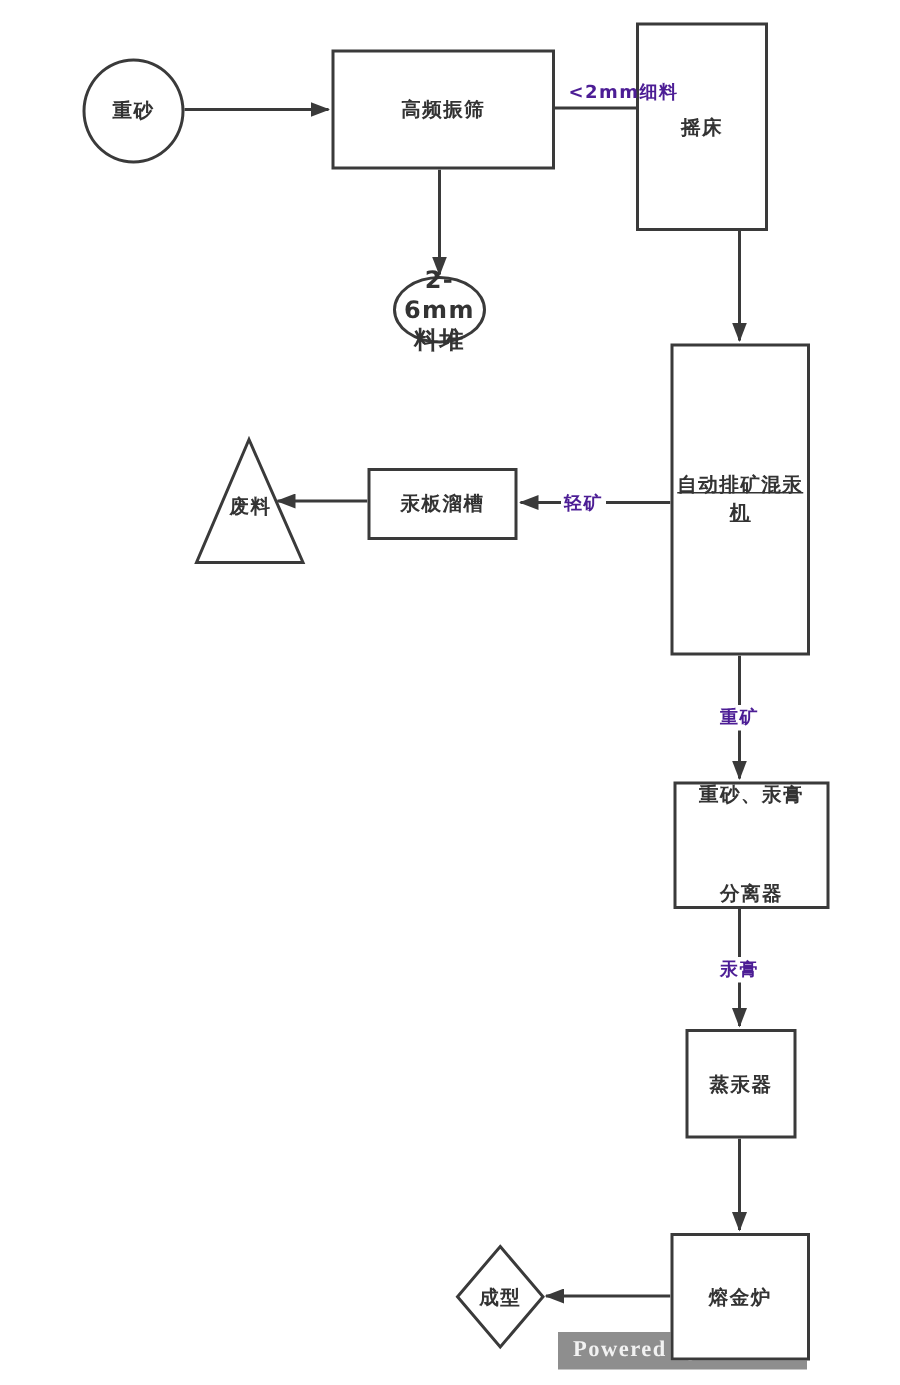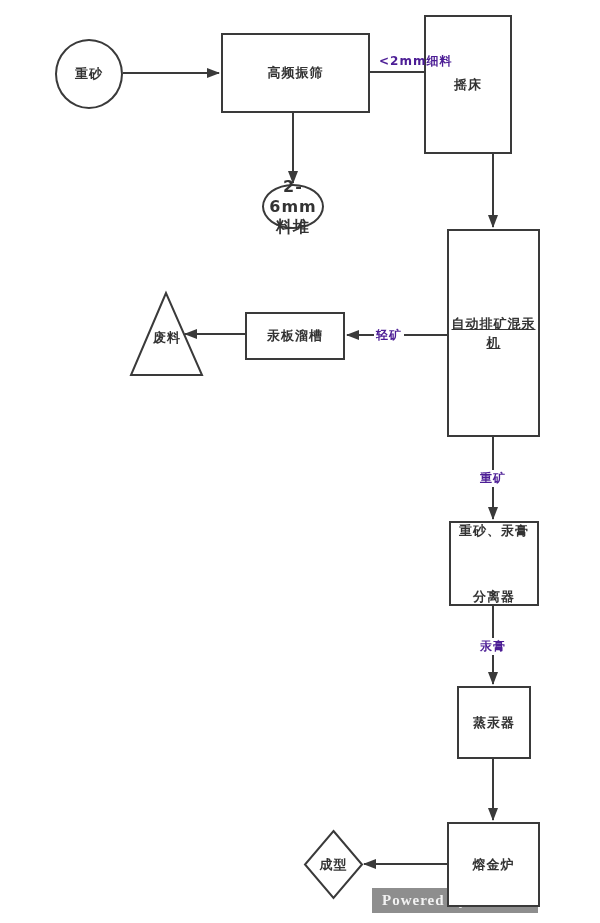--- a/index.html
+++ b/index.html
@@ -132,21 +132,21 @@
     <span>汞板溜槽</span>
   </div>
 
   <div class="node shape-node" style="left:128px; top:290px; width:78px; height:88px;">
     <svg width="78" height="88" viewBox="0 0 78 88">
       <polygon points="38,3 3,85 74,85" fill="#ffffff" stroke="#3a3a3a" stroke-width="2"></polygon>
     </svg>
     <span class="shape-label waste-label">废料</span>
   </div>
 
-  <div class="node rect-node" style="left:449px; top:521px; width:90px; height:85px; line-height:1.5;gap:47px;">
+  <div class="node rect-node" style="left:449px; top:521px; width:104px; height:85px; line-height:1.5;gap:47px;">
     <span>重砂、汞膏</span>
     <span>分离器</span>
   </div>
 
   <div class="node rect-node" style="left:457px; top:686px; width:74px; height:73px;">
     <span>蒸汞器</span>
   </div>
 
   <div class="node rect-node furnace-z" style="left:447px; top:822px; width:93px; height:85px;">
     <span>熔金炉</span>

